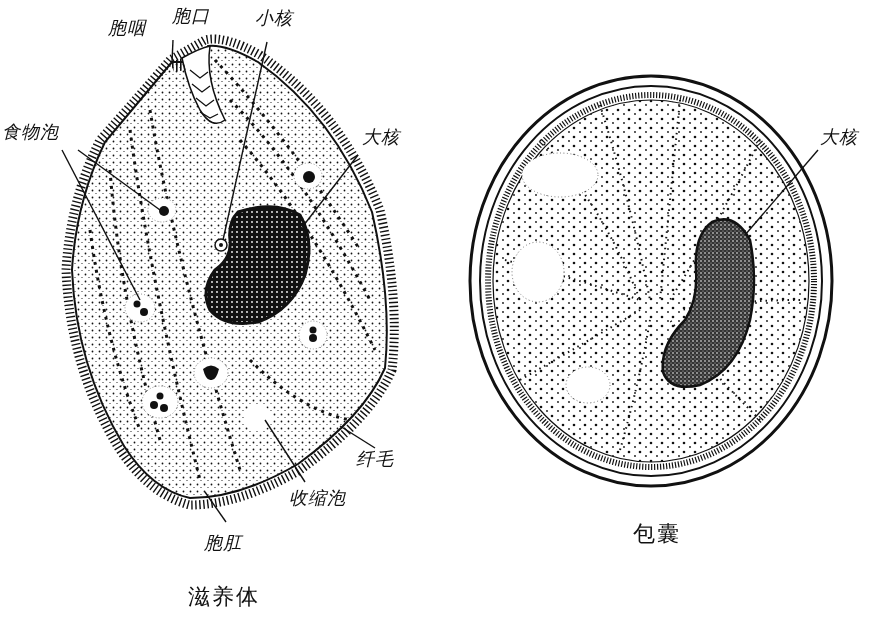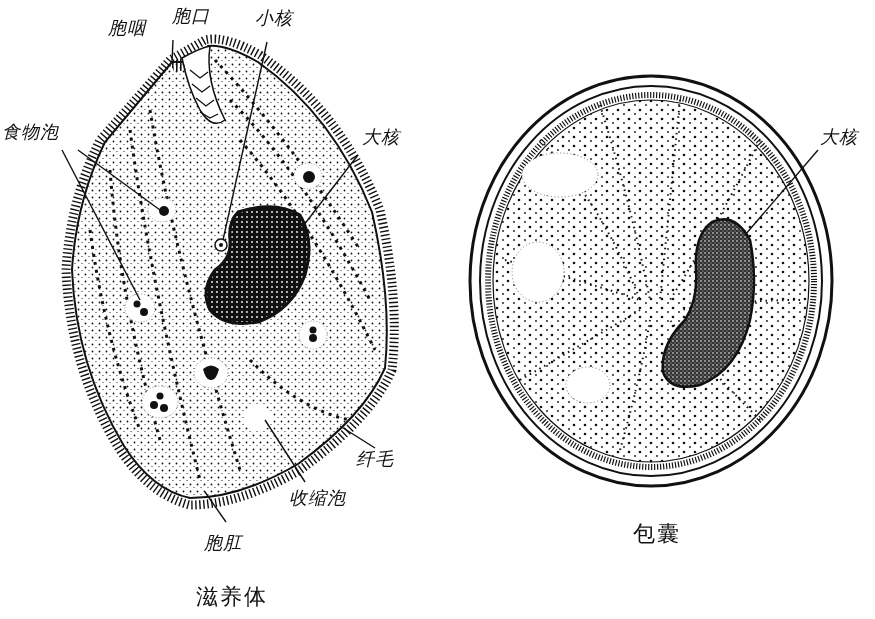--- a/index.html
+++ b/index.html
@@ -123,16 +123,16 @@
 </svg>
 
 <div class="lbl" style="left:108px; top:16px;">胞咽</div>
 <div class="lbl" style="left:172px; top:4px;">胞口</div>
 <div class="lbl" style="left:255px; top:6px;">小核</div>
 <div class="lbl" style="left:2px; top:120px;">食物泡</div>
 <div class="lbl" style="left:362px; top:125px;">大核</div>
 <div class="lbl" style="left:356px; top:447px;">纤毛</div>
 <div class="lbl" style="left:289px; top:486px;">收缩泡</div>
 <div class="lbl" style="left:204px; top:531px;">胞肛</div>
-<div class="cap" style="left:196px; top:585px;">滋养体</div>
+<div class="cap" style="left:188px; top:585px;">滋养体</div>
 
 <div class="lbl" style="left:820px; top:125px;">大核</div>
 <div class="cap" style="left:616px; top:522px;margin-left:17px;">包囊</div>
 
 </body></html>

